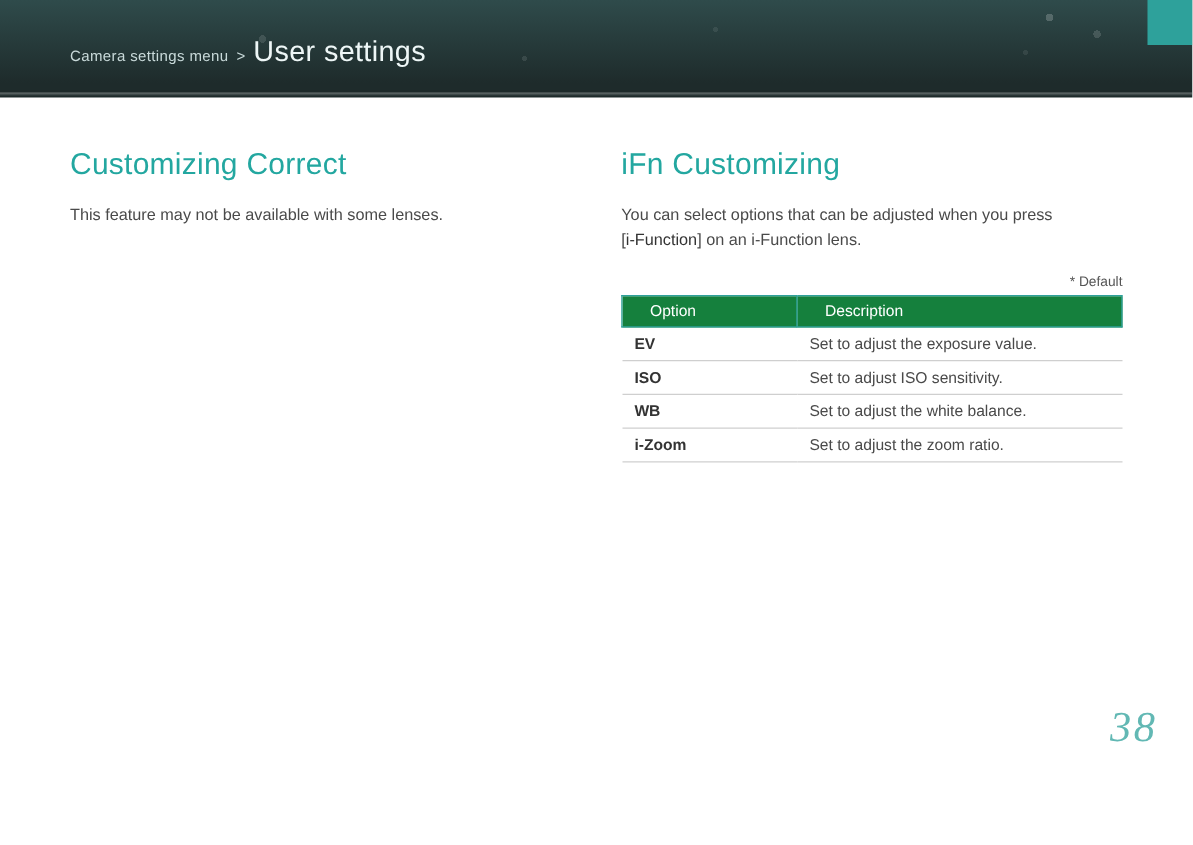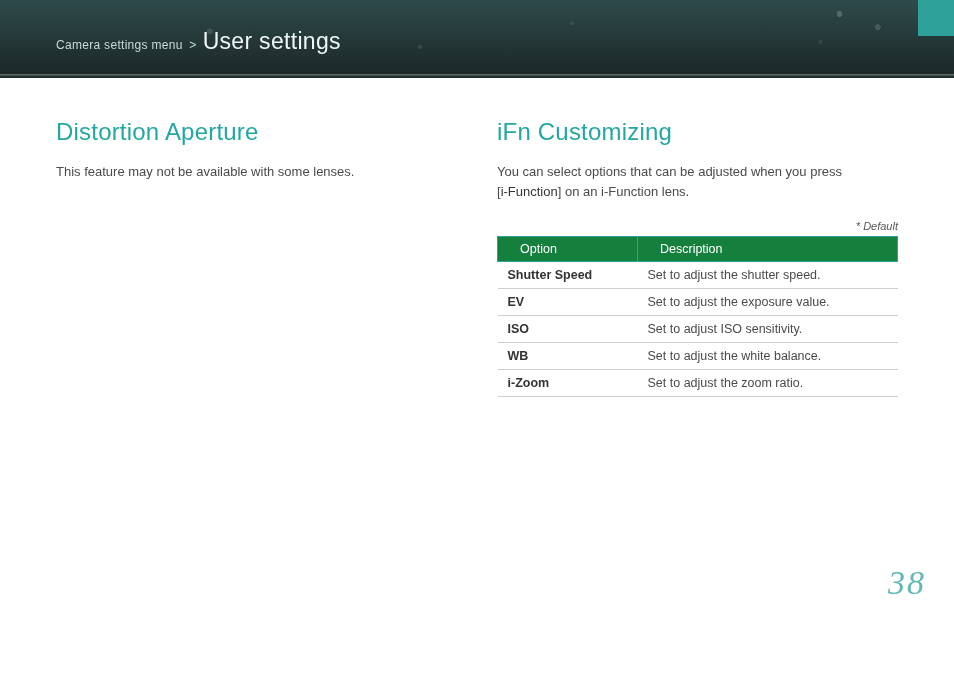--- a/index.html
+++ b/index.html
@@ -67,21 +67,20 @@
   }
   .body-text .bold { font-weight: 400; color: #333; }
 
   
   .default-note {
     text-align: right;
     font-size: 11px;
     color: #555;
     margin-top: 18px;
     margin-bottom: 4px;
-    font-style: italic;
   }
   table.opts {
     width: 100%;
     border-collapse: collapse;
     font-size: 12.5px;
   }
   table.opts th {
     background: #15803d;
     color: #fff;
     text-align: left;
@@ -121,45 +120,41 @@
       <span class="small">Camera settings menu</span>
       <span class="sep">&gt;</span>
       <span class="big">User settings</span>
     </div>
     <div class="header-edge"></div>
   </div>
 
   <div class="content">
 
     <div class="col">
-      <h2 class="section-title">Distortion Aperture</h2>
+      <h2 class="section-title">Customizing Correct</h2>
       <p class="body-text">This feature may not be available with some lenses.</p>
     </div>
 
     <div class="col">
       <h2 class="section-title">iFn Customizing</h2>
       <p class="body-text">
         <span>You can select options that can be adjusted when you press</span><br>
         <span>[</span><span class="bold">i-Function</span><span>] on an i-Function lens.</span>
       </p>
 
       <div class="default-note">* Default</div>
 
       <table class="opts">
         <thead>
           <tr>
             <th>Option</th>
             <th>Description</th>
           </tr>
         </thead>
         <tbody>
-          <tr>
-            <td class="optname">Shutter Speed</td>
-            <td>Set to adjust the shutter speed.</td>
-          </tr>
           <tr>
             <td class="optname">EV</td>
             <td>Set to adjust the exposure value.</td>
           </tr>
           <tr>
             <td class="optname">ISO</td>
             <td>Set to adjust ISO sensitivity.</td>
           </tr>
           <tr>
             <td class="optname">WB</td>

